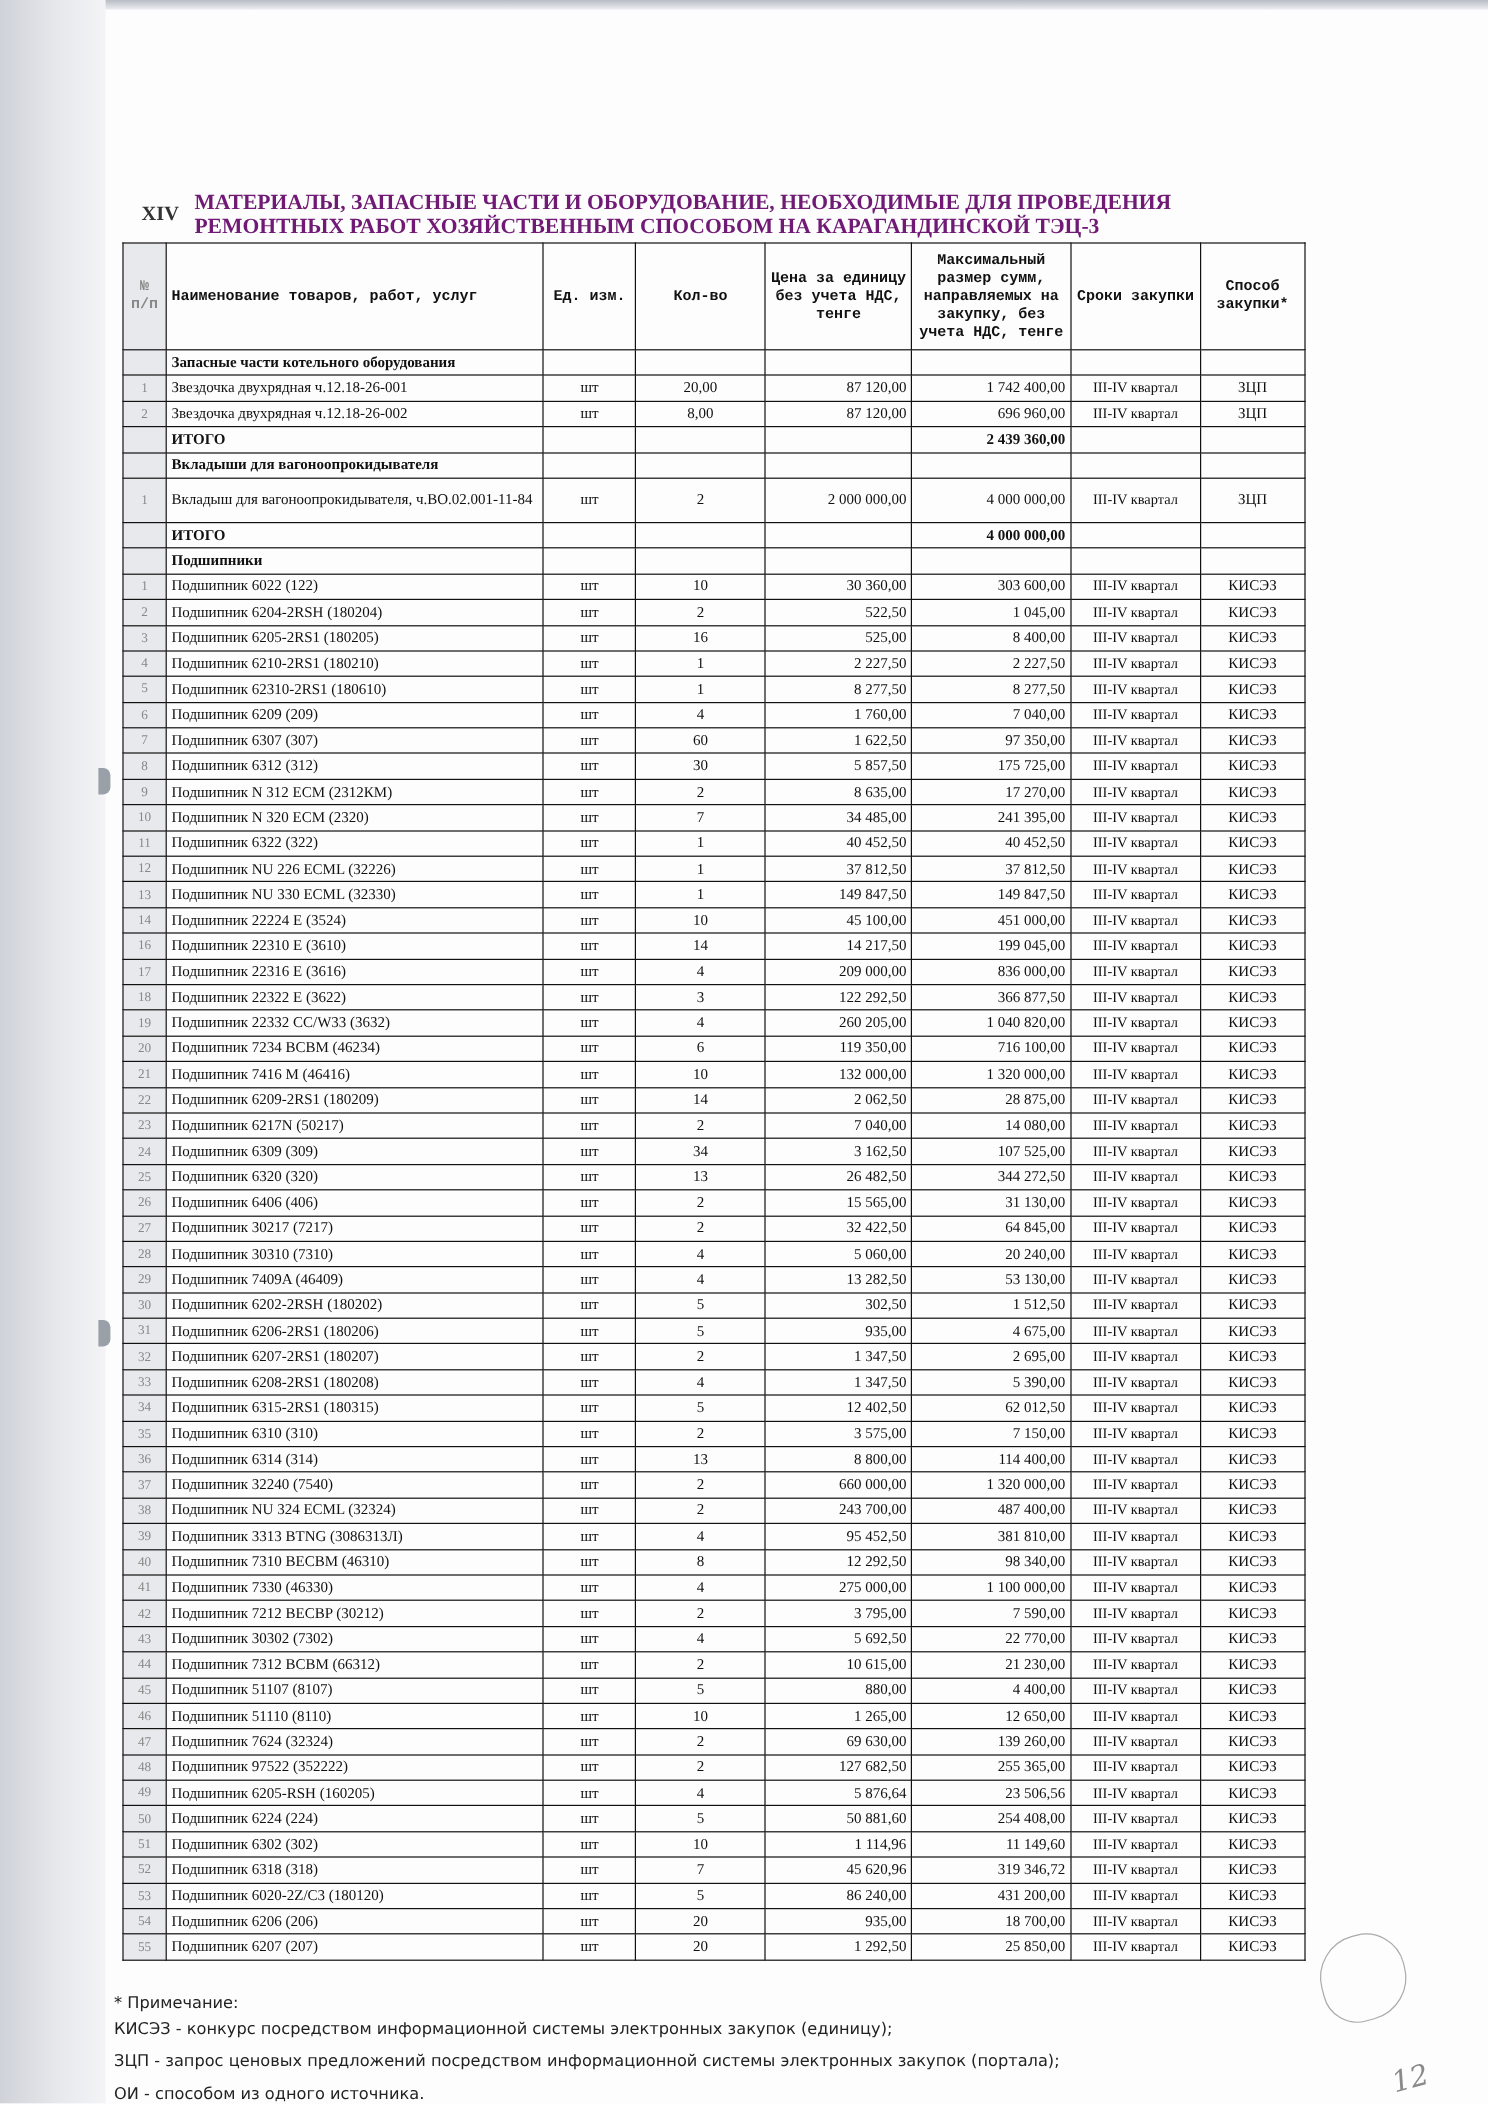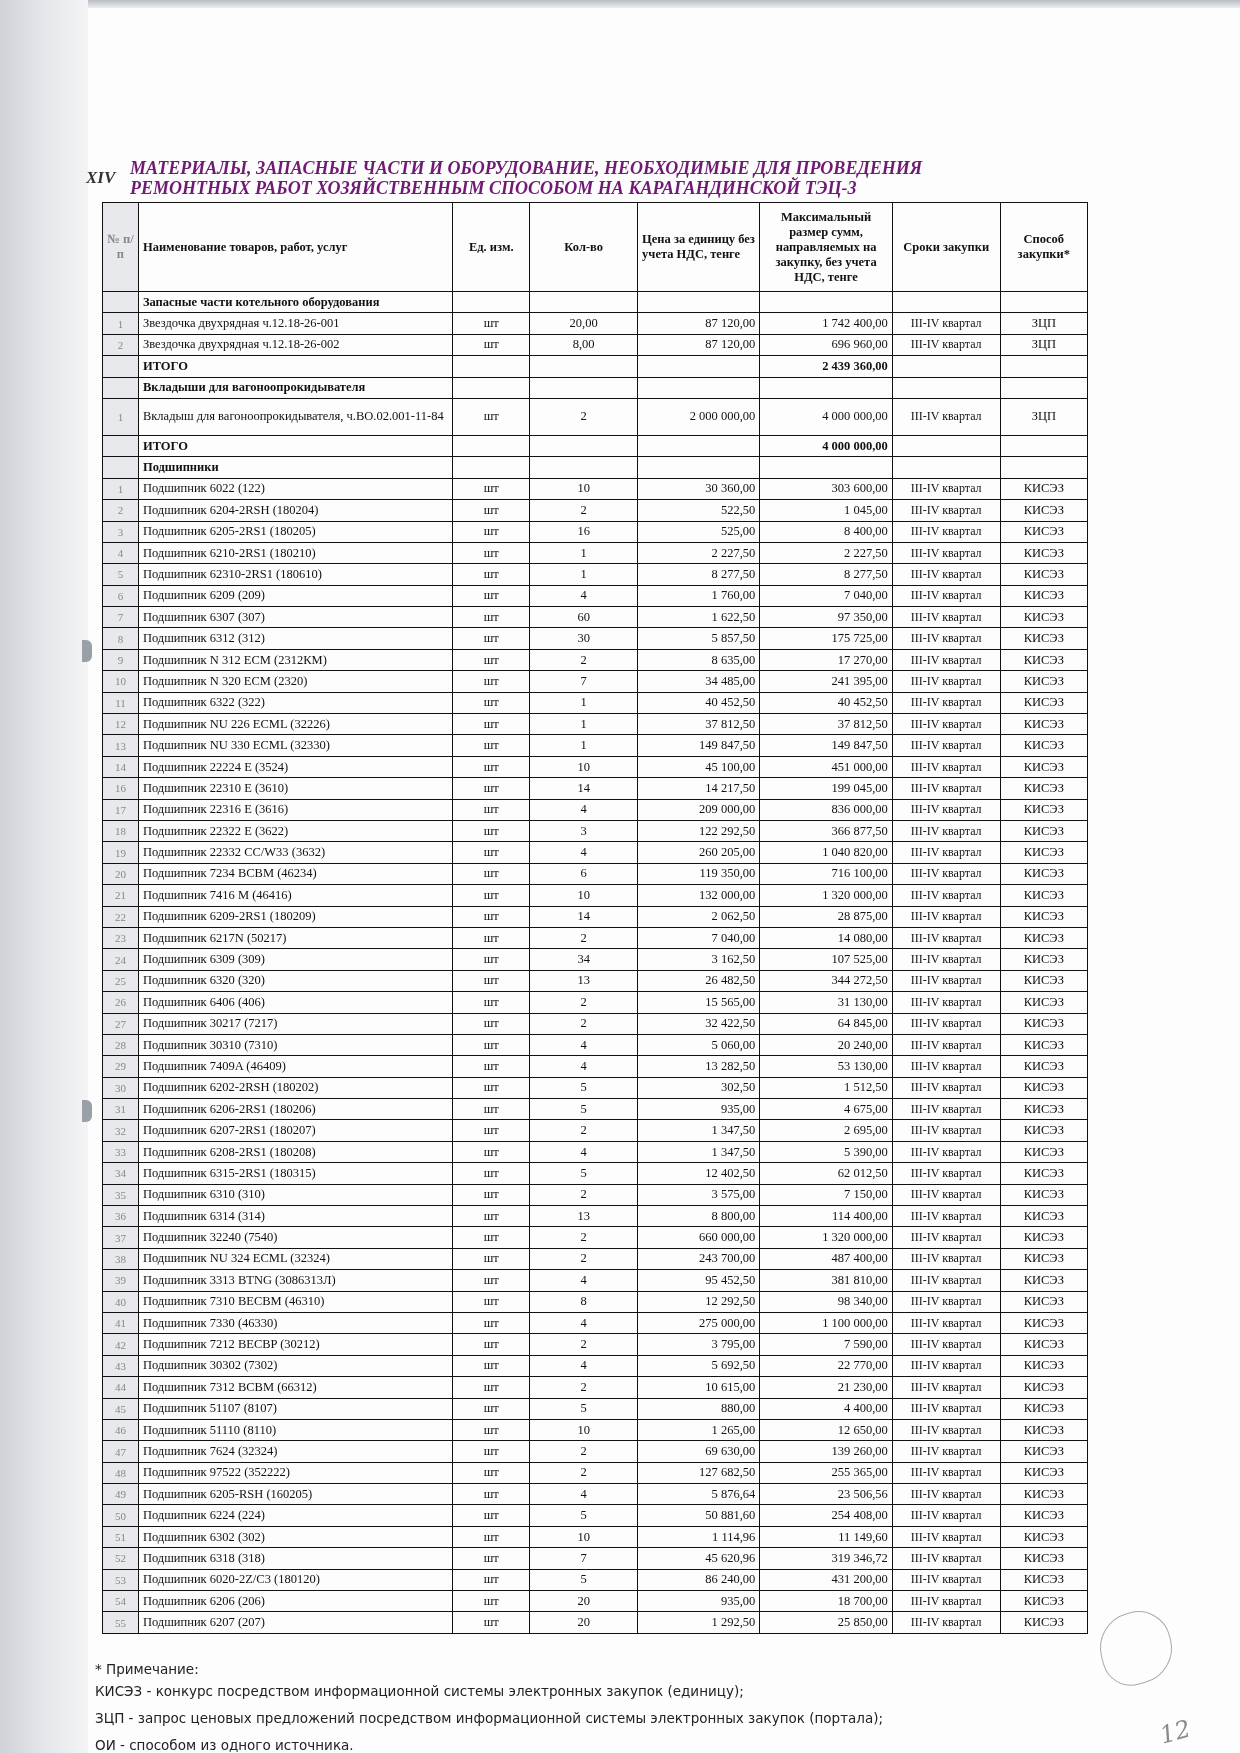--- a/index.html
+++ b/index.html
@@ -1,25 +1,25 @@
 <!DOCTYPE html>
 <html><head>
 <meta charset="utf-8">
 <style>
   html,body{margin:0;padding:0;}
   body{width:1240px;height:1753px;background:#fdfdfd;position:relative;overflow:hidden;font-family:"Liberation Serif",serif;color:#111;}
   .scan-left{position:absolute;left:0;top:0;width:88px;height:1753px;background:linear-gradient(90deg,#cfd2d8 0%,#e6e8ec 55%,#f4f4f6 100%);}
   .scan-top{position:absolute;left:0;top:0;width:1240px;height:8px;background:linear-gradient(180deg,#b8bcc4,#eceef1);}
   .binder{position:absolute;left:82px;width:10px;height:22px;background:#9aa0a8;border-radius:0 6px 6px 0;}
-  .title-wrap{position:absolute;left:86px;top:158px;width:960px;font-style:italic;}
+  .title-wrap{position:absolute;left:118px;top:158px;width:960px;}
   .roman{position:absolute;left:0;top:10px;font-weight:bold;font-size:17px;color:#333;}
   .title{margin-left:44px;font-weight:bold;font-size:18px;line-height:20px;color:#701a75;}
   table.main{position:absolute;left:102px;top:202px;width:986px;border-collapse:collapse;font-size:12.5px;}
   table.main td, table.main th{border:1.4px solid #111;padding:0 4px;height:20.4px;vertical-align:middle;}
-  table.main th{font-weight:bold;font-size:12.5px;text-align:center;line-height:15px;height:88px;}
+  table.main th{font-weight:bold;font-size:12.5px;text-align:center;line-height:15px;height:88px;font-family:Liberation Mono, monospace;}
   .c-num{width:26px;text-align:center;color:#888;font-size:11px;background:#e8e9ec;}
   .c-name{width:297px;text-align:left;}
   .c-unit{width:66px;text-align:center;}
   .c-qty{width:96px;text-align:center;}
   .c-price{width:110px;text-align:right;}
   .c-sum{width:120px;text-align:right;}
   .c-term{width:96px;text-align:center;font-size:12px;}
   .c-method{width:76px;text-align:center;}
   tr.section td.c-name{font-weight:bold;margin-top:19px;}
   tr.total td{font-weight:bold;}
@@ -42,21 +42,21 @@
   <div class="title">МАТЕРИАЛЫ, ЗАПАСНЫЕ ЧАСТИ И ОБОРУДОВАНИЕ, НЕОБХОДИМЫЕ ДЛЯ ПРОВЕДЕНИЯ РЕМОНТНЫХ РАБОТ ХОЗЯЙСТВЕННЫМ СПОСОБОМ НА КАРАГАНДИНСКОЙ ТЭЦ-3</div>
 </div>
 
 <table class="main">
   <thead>
     <tr>
       <th class="c-num">№ п/п</th>
       <th class="c-name" style="text-align:left">Наименование товаров, работ, услуг</th>
       <th class="c-unit">Ед. изм.</th>
       <th class="c-qty">Кол-во</th>
-      <th class="c-price" style="text-align:left">Цена за единицу без учета НДС, тенге</th>
+      <th class="c-price" style="text-align:center">Цена за единицу без учета НДС, тенге</th>
       <th class="c-sum" style="text-align:center">Максимальный размер сумм, направляемых на закупку, без учета НДС, тенге</th>
       <th class="c-term">Сроки закупки</th>
       <th class="c-method">Способ закупки*</th>
     </tr>
   </thead>
   <tbody id="tbody">
       <tr class="section">
         <td class="c-num"></td>
         <td class="c-name">Запасные части котельного оборудования</td>
         <td class="c-unit"></td>

